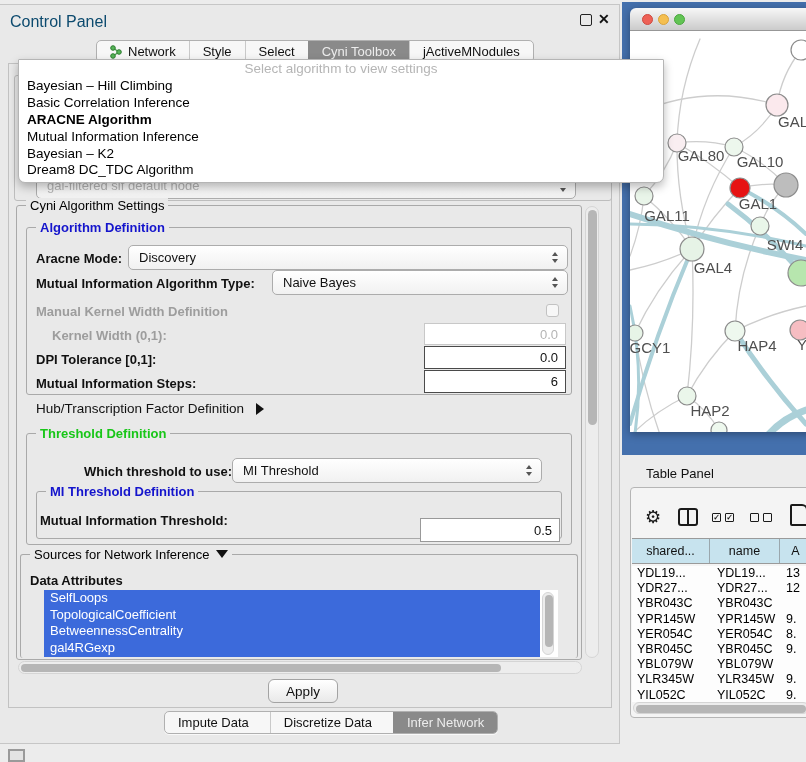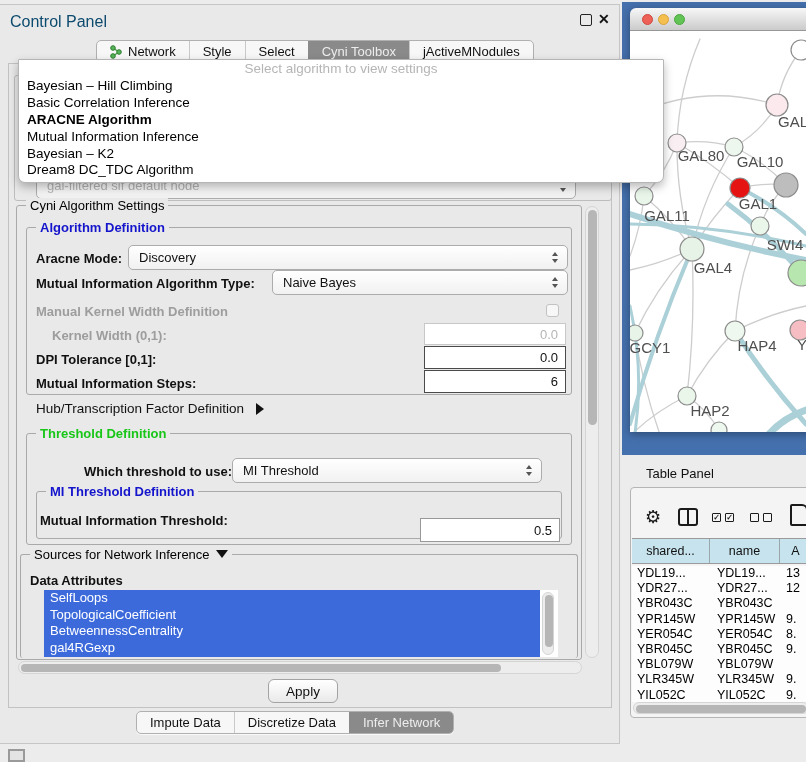--- a/index.html
+++ b/index.html
@@ -238,21 +238,21 @@
     <div class="sb-track" style="left:585px; top:201px; width:14px; height:452px;">
       <div class="sb-thumb" style="left:2px; top:3px; width:9px; height:215px;"></div>
     </div>
 
     <div class="sb-track" style="left:18px; top:656px; width:564px; height:13px;">
       <div class="sb-thumb" style="left:2px; top:2px; width:480px; height:8px;"></div>
     </div>
 
     <div class="abs" id="apply-btn">Apply</div>
 
-    <div class="abs seg" style="left:136px; top:706px;">
+    <div class="abs seg" style="left:164px; top:706px;gap:8px;">
       <div class="item">
           <span>Impute Data</span>
         </div>
       <div class="item">
           <span>Discretize Data</span>
         </div>
       <div class="item selected">
           <span>Infer Network</span>
         </div>
     </div>

